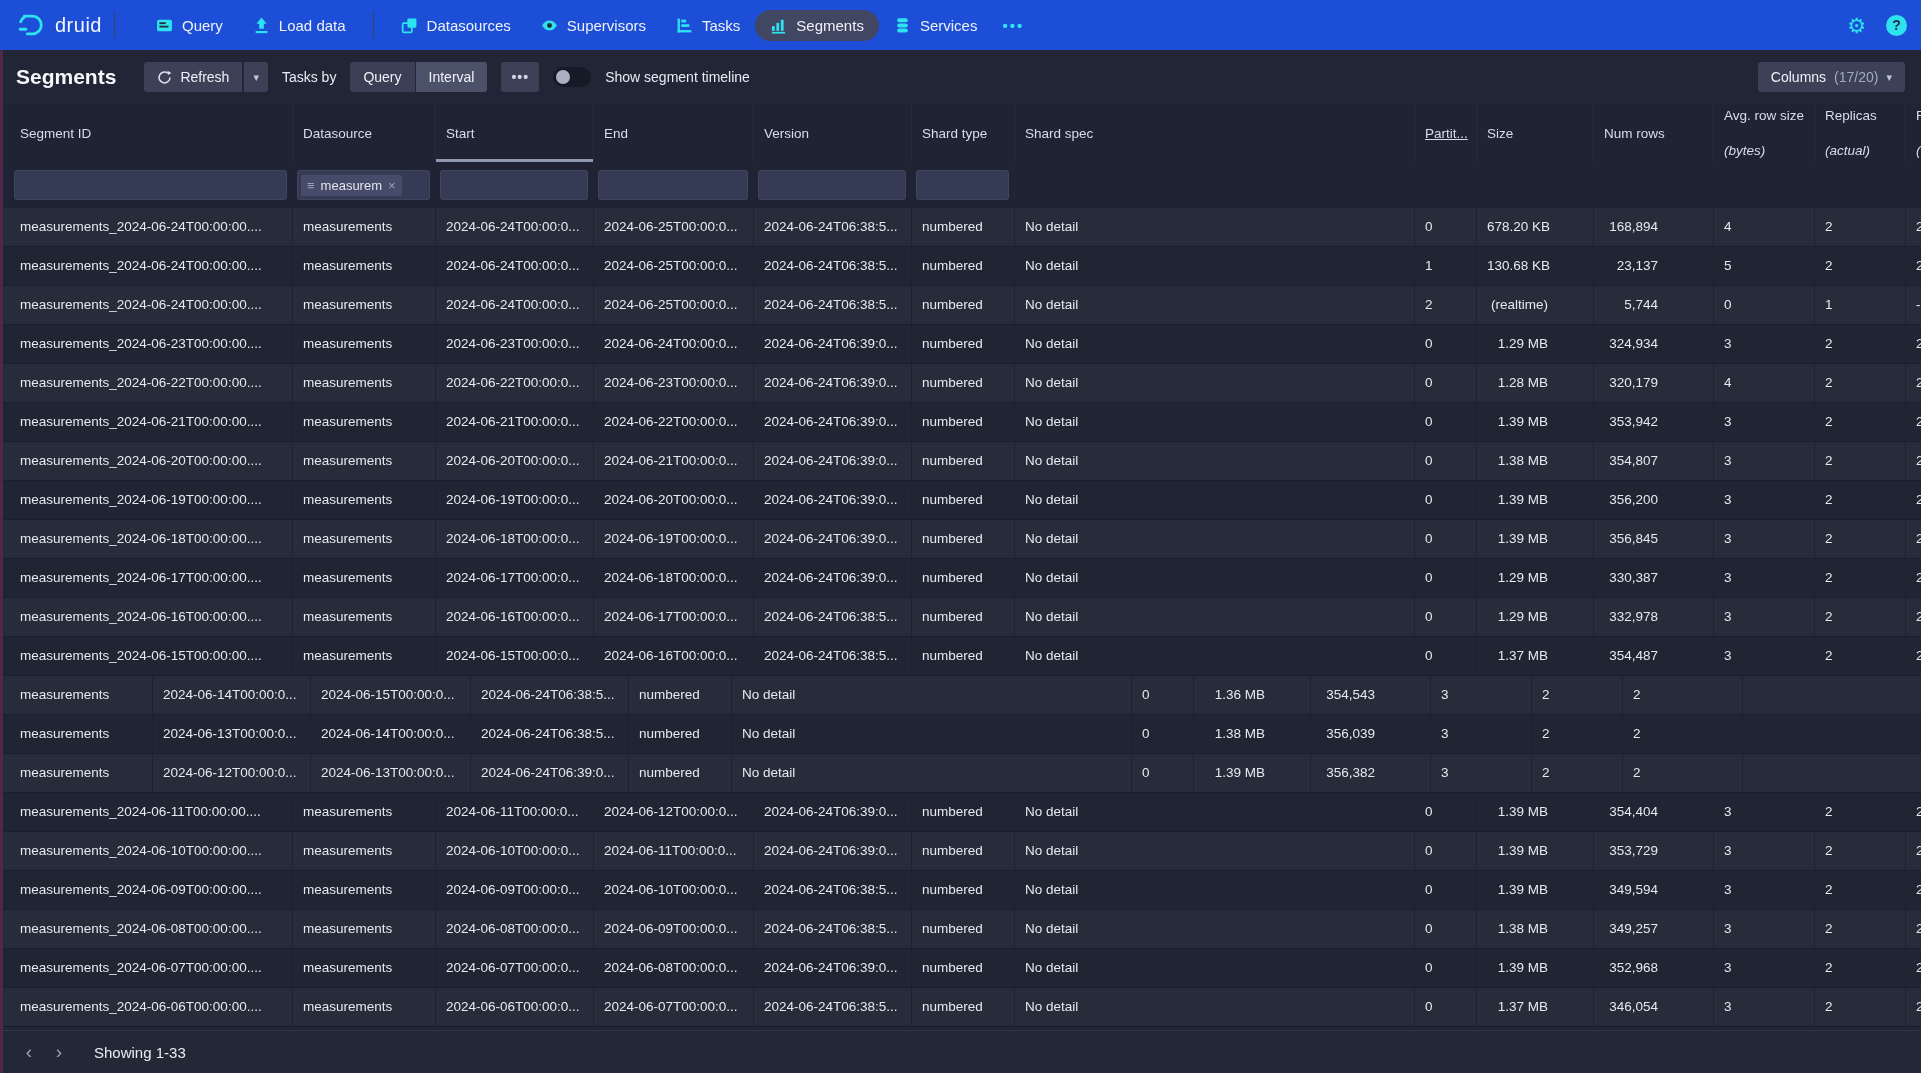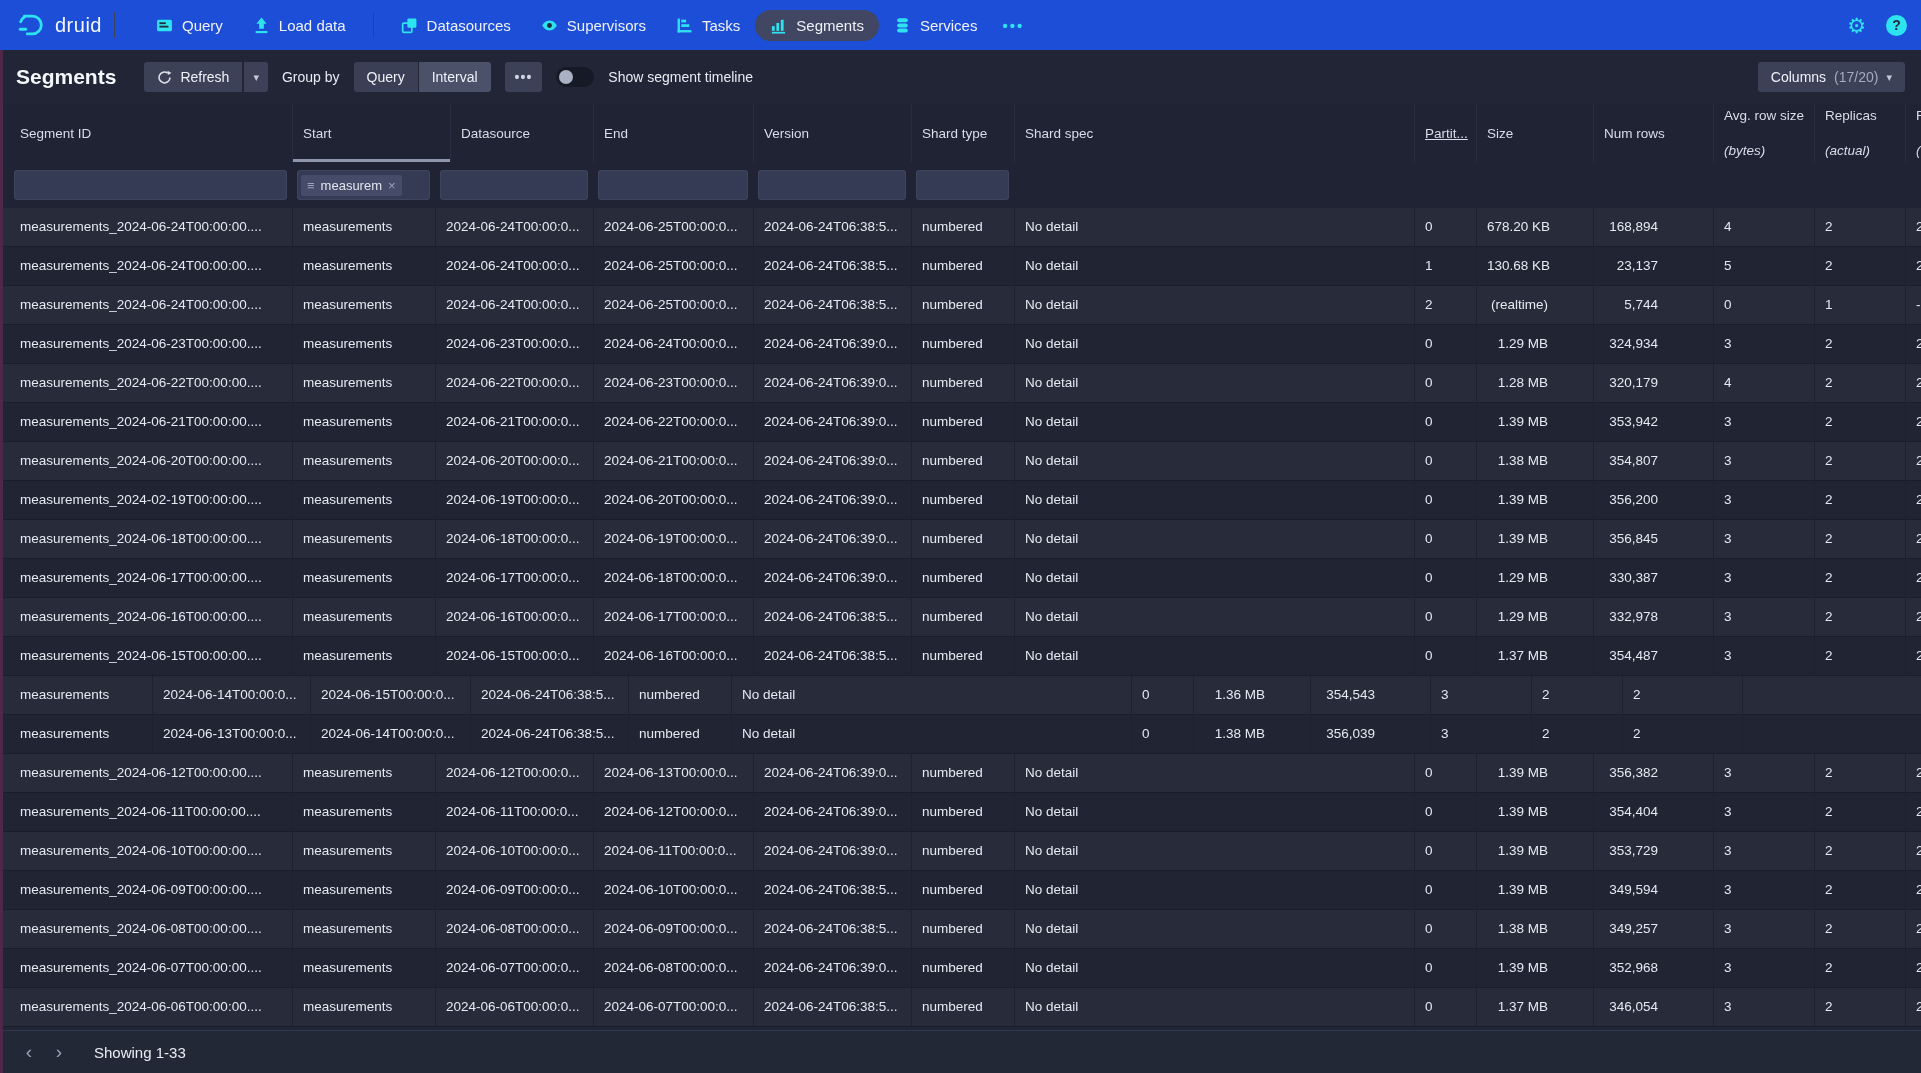--- a/index.html
+++ b/index.html
@@ -190,47 +190,47 @@
             <path d="M13.8 8A5.8 5.8 0 1 1 11.4 3.3" fill="none" stroke="#dfe3ec" stroke-width="1.7"></path>
             <path d="M11.2 0.8 L11.6 5.2 L15.4 3.2 Z" fill="#dfe3ec"></path>
           </svg>
         </span>
         <span>Refresh</span>
       </button>
       <button class="btn caret">
         <span class="caret-glyph">▾</span>
       </button>
     </div>
-    <span class="lbl">Group by</span>
+    <span class="lbl">Tasks by</span>
     <div class="seg">
         <button class="btn">Query</button>
         <button class="btn active">Interval</button>
       </div>
     <button class="btn more-btn">•••</button>
     <div class="switch">
       <div class="knob"></div>
     </div>
     <span class="lbl">Show segment timeline</span>
     <button class="btn columns-btn">
       <span>Columns</span>
       <span class="columns-count">(17/20)</span>
       <span class="caret-glyph">▾</span>
     </button>
   </div>
 
   <div class="thead">
       <div class="th" style="width: 283px;">
         <div>Segment ID</div>
       </div>
+      <div class="th" style="width: 143px;">
+        <div>Datasource</div>
+      </div>
       <div class="th" style="width: 158px;">
         <div>Start</div>
         <div class="sortbar"></div>
-      </div>
-      <div class="th" style="width: 143px;">
-        <div>Datasource</div>
       </div>
       <div class="th" style="width: 160px;">
         <div>End</div>
       </div>
       <div class="th" style="width: 158px;">
         <div>Version</div>
       </div>
       <div class="th" style="width: 103px;">
         <div>Shard type</div>
       </div>
@@ -392,21 +392,21 @@
         <div class="td" style="width: 103px;">numbered</div>
         <div class="td" style="width: 400px;">No detail</div>
         <div class="td" style="width: 62px;">0</div>
         <div class="td right" style="width: 117px; padding-right: 45px;">1.38 MB</div>
         <div class="td right" style="width: 120px; padding-right: 55px;">354,807</div>
         <div class="td" style="width: 101px;">3</div>
         <div class="td" style="width: 91px;">2</div>
         <div class="td" style="width: 120px;">2</div>
       </div>
       <div class="tr even">
-        <div class="td" style="width: 283px;">measurements_2024-02-19T00:00:00....</div>
+        <div class="td" style="width: 283px;">measurements_2024-06-19T00:00:00....</div>
         <div class="td" style="width: 143px;">measurements</div>
         <div class="td" style="width: 158px;">2024-06-19T00:00:0...</div>
         <div class="td" style="width: 160px;">2024-06-20T00:00:0...</div>
         <div class="td" style="width: 158px;">2024-06-24T06:39:0...</div>
         <div class="td" style="width: 103px;">numbered</div>
         <div class="td" style="width: 400px;">No detail</div>
         <div class="td" style="width: 62px;">0</div>
         <div class="td right" style="width: 117px; padding-right: 45px;">1.39 MB</div>
         <div class="td right" style="width: 120px; padding-right: 55px;">356,200</div>
         <div class="td" style="width: 101px;">3</div>
@@ -495,21 +495,20 @@
         <div class="td" style="width: 103px;">numbered</div>
         <div class="td" style="width: 400px;">No detail</div>
         <div class="td" style="width: 62px;">0</div>
         <div class="td right" style="width: 117px; padding-right: 45px;">1.38 MB</div>
         <div class="td right" style="width: 120px; padding-right: 55px;">356,039</div>
         <div class="td" style="width: 101px;">3</div>
         <div class="td" style="width: 91px;">2</div>
         <div class="td" style="width: 120px;">2</div>
       </div>
       <div class="tr odd">
-        <div class="td" style="width: 283px;">measurements_2024-06-12T00:00:00....</div>
         <div class="td" style="width: 143px;">measurements</div>
         <div class="td" style="width: 158px;">2024-06-12T00:00:0...</div>
         <div class="td" style="width: 160px;">2024-06-13T00:00:0...</div>
         <div class="td" style="width: 158px;">2024-06-24T06:39:0...</div>
         <div class="td" style="width: 103px;">numbered</div>
         <div class="td" style="width: 400px;">No detail</div>
         <div class="td" style="width: 62px;">0</div>
         <div class="td right" style="width: 117px; padding-right: 45px;">1.39 MB</div>
         <div class="td right" style="width: 120px; padding-right: 55px;">356,382</div>
         <div class="td" style="width: 101px;">3</div>

